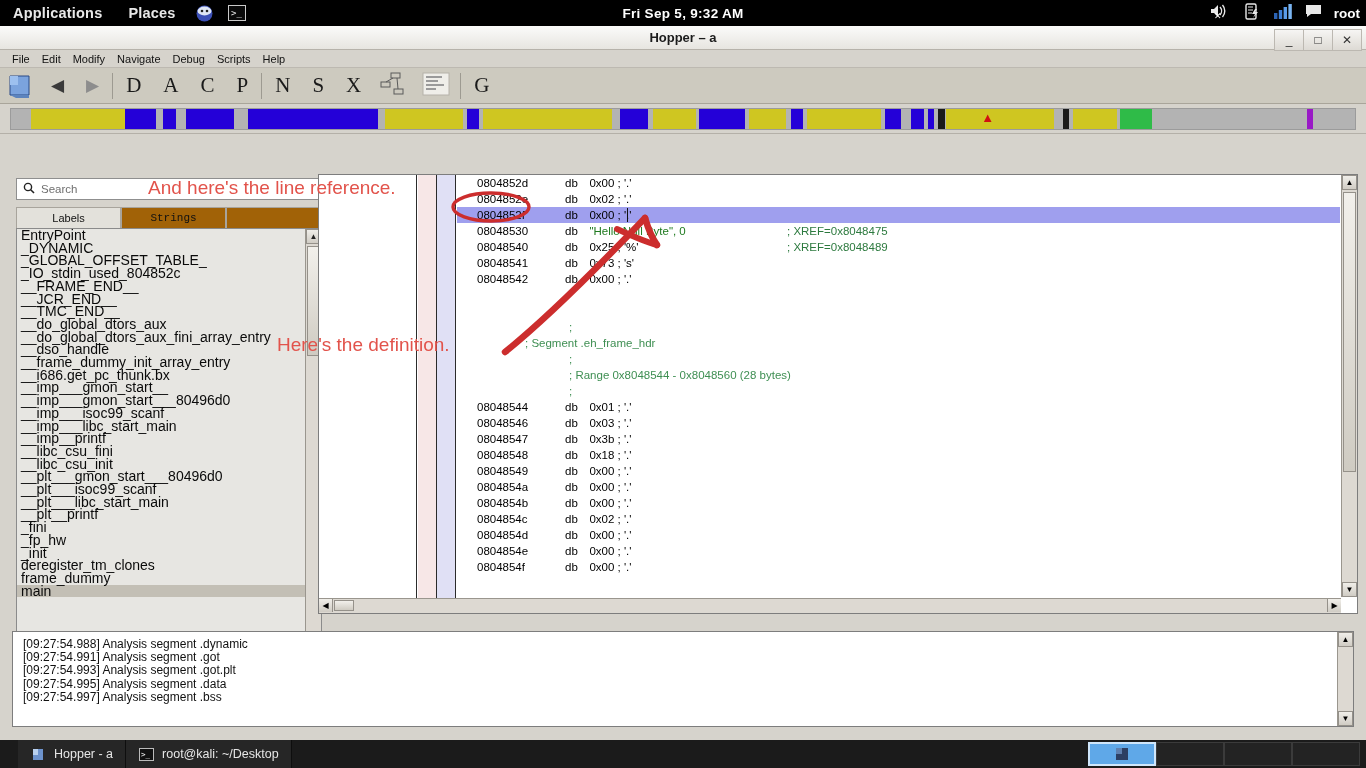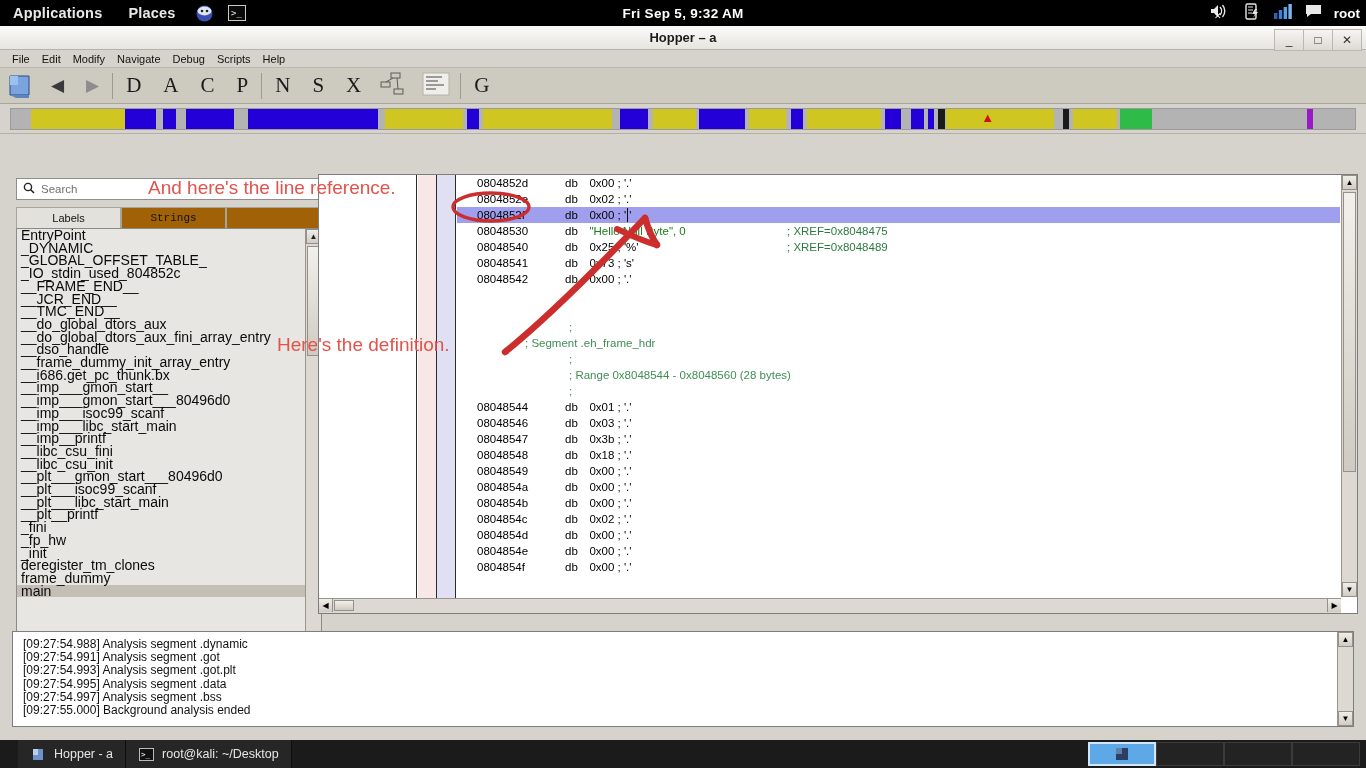--- a/index.html
+++ b/index.html
@@ -436,21 +436,20 @@
       </div>
     </div>
 
     <div id="log-pane">
       <div id="log-inner">
           <div class="logline">[09:27:54.988] Analysis segment .dynamic</div>
           <div class="logline">[09:27:54.991] Analysis segment .got</div>
           <div class="logline">[09:27:54.993] Analysis segment .got.plt</div>
           <div class="logline">[09:27:54.995] Analysis segment .data</div>
           <div class="logline">[09:27:54.997] Analysis segment .bss</div>
-          <div class="logline">[09:27:55.000] Background analysis ended</div>
         </div>
       <div id="log-vscroll">
         <div style="position:absolute;left:0;top:0;width:15px;height:15px;background:linear-gradient(#f0eee9,#d0ccc4);border:1px solid #95918a;display:flex;align-items:center;justify-content:center;font-size:8px;">▲</div>
         <div style="position:absolute;left:0;bottom:0;width:15px;height:15px;background:linear-gradient(#f0eee9,#d0ccc4);border:1px solid #95918a;display:flex;align-items:center;justify-content:center;font-size:8px;">▼</div>
       </div>
     </div>
   </div>
 </div>
 
 <div class="annot" style="left:148px; top:177px;">And here's the line reference.</div>

